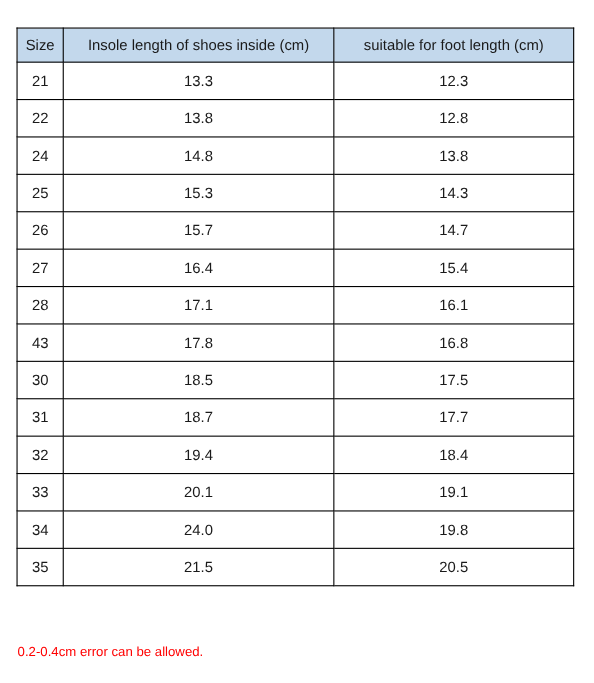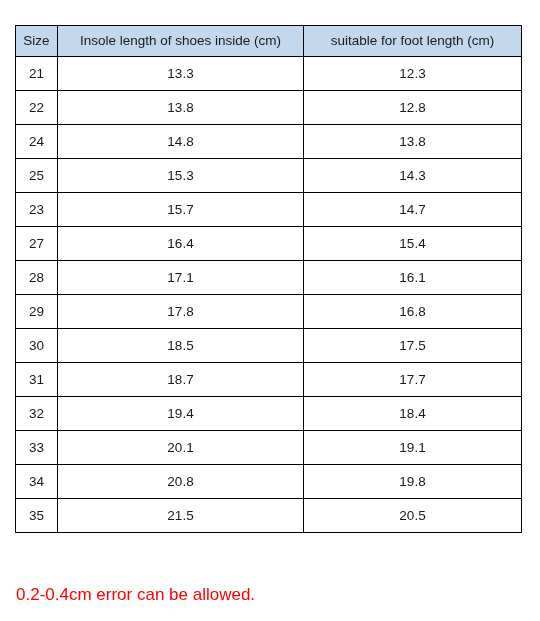--- a/index.html
+++ b/index.html
@@ -59,21 +59,21 @@
   }
 
   col.col-size      { width: 42px; }
   col.col-insole    { width: 246px; }
   col.col-foot      { width: 218px; }
 
   .note {
     position: absolute;
     left: 16px;
     top: 586px;
-    font-size: 17px;
+    font-size: 12px;
     color: #ff0000;
     white-space: nowrap;
     line-height: 1;
   }
 </style>
 </head>
 <body>
 
 <div class="page">
 
@@ -106,36 +106,36 @@
             <td>24</td>
             <td>14.8</td>
             <td>13.8</td>
           </tr>
           <tr>
             <td>25</td>
             <td>15.3</td>
             <td>14.3</td>
           </tr>
           <tr>
-            <td>23</td>
+            <td>26</td>
             <td>15.7</td>
             <td>14.7</td>
           </tr>
           <tr>
             <td>27</td>
             <td>16.4</td>
             <td>15.4</td>
           </tr>
           <tr>
             <td>28</td>
             <td>17.1</td>
             <td>16.1</td>
           </tr>
           <tr>
-            <td>29</td>
+            <td>43</td>
             <td>17.8</td>
             <td>16.8</td>
           </tr>
           <tr>
             <td>30</td>
             <td>18.5</td>
             <td>17.5</td>
           </tr>
           <tr>
             <td>31</td>
@@ -147,21 +147,21 @@
             <td>19.4</td>
             <td>18.4</td>
           </tr>
           <tr>
             <td>33</td>
             <td>20.1</td>
             <td>19.1</td>
           </tr>
           <tr>
             <td>34</td>
-            <td>20.8</td>
+            <td>24.0</td>
             <td>19.8</td>
           </tr>
           <tr>
             <td>35</td>
             <td>21.5</td>
             <td>20.5</td>
           </tr>
         </tbody>
     </table>
   </div>

